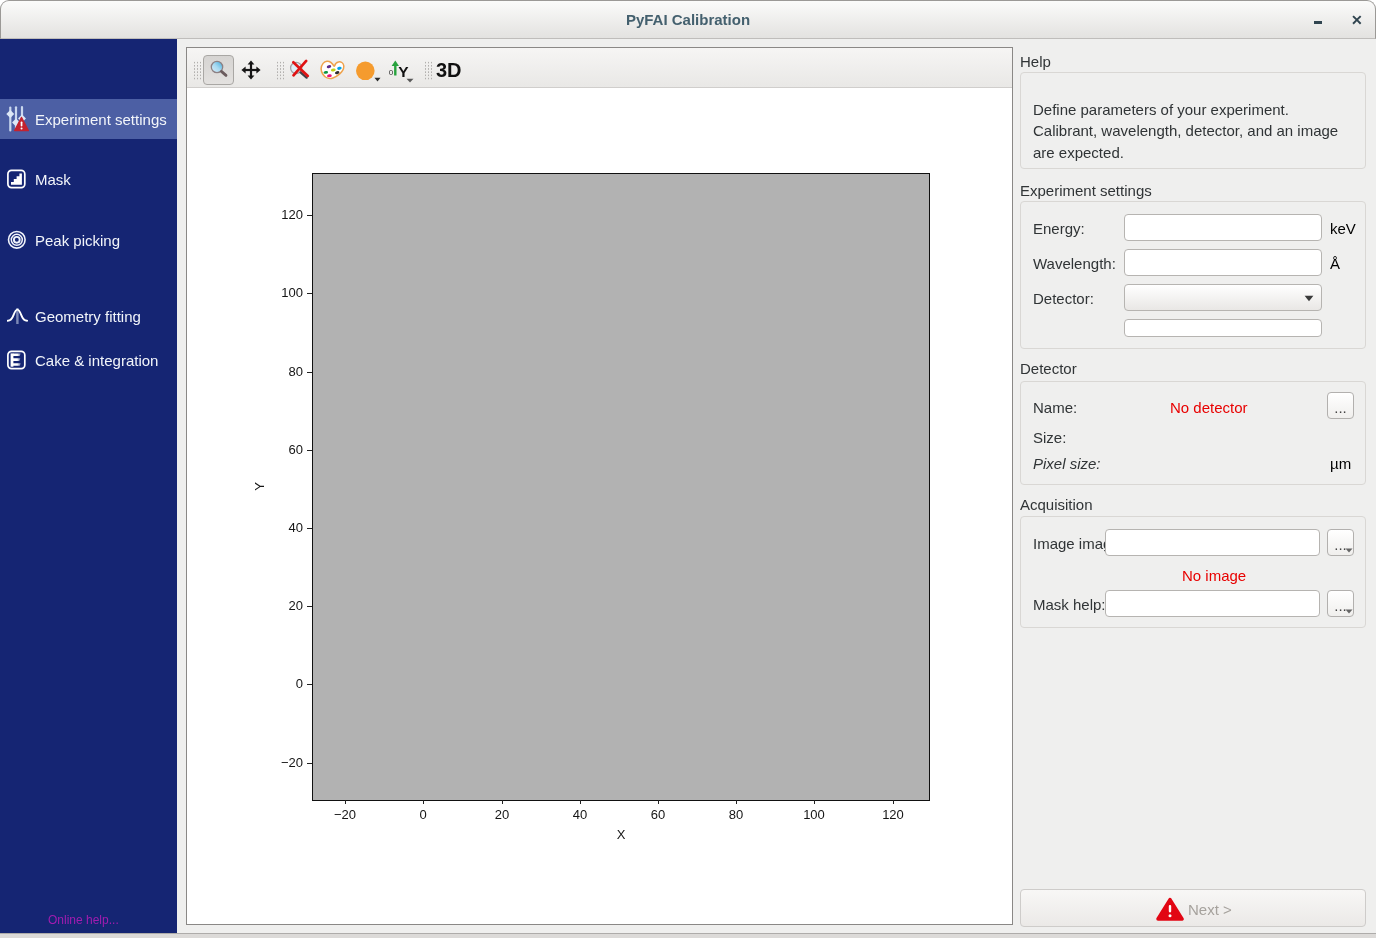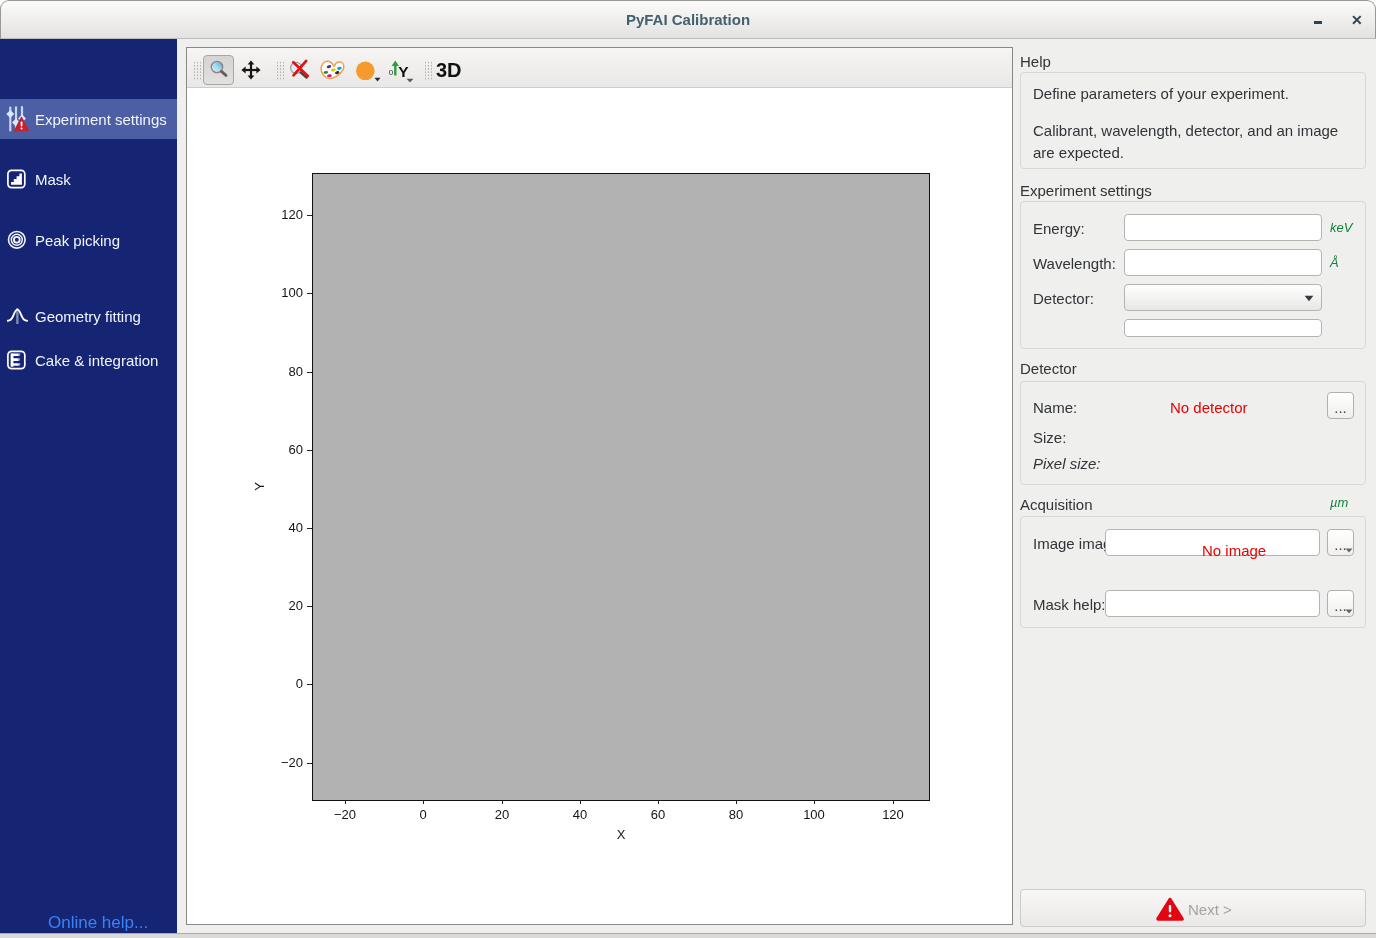--- a/index.html
+++ b/index.html
@@ -18,21 +18,21 @@
   #content{left:0;top:39px;width:1376px;height:894px;background:#efefee;}
   #bottomstrip{left:0;top:933px;width:1376px;height:5px;background:#dcdad8;border-top:1px solid #aeacaa;box-sizing:border-box;}
   
   #sidebar{left:0;top:39px;width:177px;height:894px;background:#152573;}
   .navrow{position:absolute;left:0;width:177px;height:40px;}
   .navrow.sel{background:#4c5fa4;}
   .navtext{position:absolute;left:35px;top:50%;transform:translateY(-50%);
     font-size:15px;color:#f2f5fa;white-space:nowrap;}
   .navico{position:absolute;left:7px;top:50%;transform:translateY(-50%);line-height:0;}
   #ico-exp{left:6px;}
-  #onlinehelp{left:48px;top:913px;font-size:17px;color:#3b82f6;}
+  #onlinehelp{left:48px;top:913px;font-size:12px;color:#a21caf;}
   
   #frame{left:186px;top:47px;width:827px;height:878px;background:#ffffff;
     border:1px solid #8a8886;box-sizing:border-box;}
   #toolbar{left:187px;top:48px;width:825px;height:40px;
     background:linear-gradient(#f6f5f4,#e9e8e6);border-bottom:1px solid #d0cecc;box-sizing:border-box;}
   .grip{position:absolute;top:61px;width:8px;height:19px;
     background-image:radial-gradient(circle,#b2b0ae 0.8px,rgba(0,0,0,0) 1px);
     background-size:3px 3.2px;}
   #zoombtn{left:203px;top:55px;width:31px;height:30px;border:1px solid #a9a7a4;border-radius:4px;
     background:linear-gradient(#d6d4d2,#e3e1df);box-sizing:border-box;}
@@ -47,21 +47,21 @@
   #xaxname{left:591px;top:827px;width:60px;text-align:center;font-size:13px;color:#151515;}
   #yaxname{left:229px;top:479px;width:60px;text-align:center;font-size:13px;color:#151515;
     transform:rotate(-90deg);}
   
   .seclab{position:absolute;left:1020px;font-size:15px;color:#303436;}
   .gbox{position:absolute;left:1020px;width:346px;border:1px solid #d9d7d4;border-radius:4px;box-sizing:border-box;}
   .flab{position:absolute;font-size:15px;color:#303436;left:1033px;}
   .inp{position:absolute;left:1124px;width:198px;background:#ffffff;
     border:1px solid #b6b4b1;border-radius:4px;box-sizing:border-box;}
   .red{position:absolute;font-size:15px;color:#e80000;}
-  .unit{position:absolute;left:1330px;font-size:13px;color:#15803d;font-style:italic;}
+  .unit{position:absolute;left:1330px;font-size:15px;color:#000000;}
   .dotbtn{position:absolute;left:1327px;width:27px;height:27px;box-sizing:border-box;
     border:1px solid #b2b0ae;border-radius:4px;background:linear-gradient(#ffffff,#f0efed);
     font-size:15px;color:#444;text-align:center;line-height:30px;}
   #combo{position:absolute;left:1124px;top:284px;width:198px;height:27px;box-sizing:border-box;
     border:1px solid #b6b4b1;border-radius:4px;background:linear-gradient(#ffffff,#e9e7e5);}
   #nextbtn{left:1020px;top:889px;width:346px;height:38px;box-sizing:border-box;
     border:1px solid #ceccca;border-radius:4px;background:linear-gradient(#f8f7f6,#ebe9e7);}
   #nexttxt{left:1188px;top:901px;font-size:15px;color:#a6a29d;}
 </style>
 </head>
@@ -222,21 +222,21 @@
 <div class="xlab" style="left:628px;">60</div>
 <div class="xtick" style="left:736px;"></div>
 <div class="xlab" style="left:706px;">80</div>
 <div class="xtick" style="left:814px;"></div>
 <div class="xlab" style="left:784px;">100</div>
 <div class="xtick" style="left:893px;"></div>
 <div class="xlab" style="left:863px;">120</div>
 
 <div class="seclab" style="top:53px;">Help</div>
 <div class="gbox" style="top:72px;height:97px;"></div>
-<div class="flab" style="top:85px;text-align:right;">Define parameters of your experiment.</div>
+<div class="flab" style="top:101px;text-align:right;">Define parameters of your experiment.</div>
 <div class="flab" style="top:122px;">Calibrant, wavelength, detector, and an image</div>
 <div class="flab" style="top:144px;">are expected.</div>
 
 <div class="seclab" style="top:182px;">Experiment settings</div>
 <div class="gbox" style="top:201px;height:148px;"></div>
 <div class="flab" style="top:220px;">Energy:</div>
 <div class="inp" style="top:214px;height:27px;"></div>
 <div class="unit" style="top:220px;">keV</div>
 <div class="flab" style="top:255px;">Wavelength:</div>
 <div class="inp" style="top:249px;height:27px;"></div>
@@ -245,28 +245,28 @@
 <div id="combo"></div>
 <div class="inp" style="top:319px;height:18px;"></div>
 
 <div class="seclab" style="top:360px;">Detector</div>
 <div class="gbox" style="top:381px;height:104px;"></div>
 <div class="flab" style="top:399px;">Name:</div>
 <div class="red" style="left:1170px;top:399px;">No detector</div>
 <div class="dotbtn" style="top:392px;">...</div>
 <div class="flab" style="top:429px;">Size:</div>
 <div class="flab" style="top:455px;font-style:italic;">Pixel size:</div>
-<div class="unit" style="top:455px;margin-top:40px;">µm</div>
+<div class="unit" style="top:455px;">µm</div>
 
 <div class="seclab" style="top:496px;">Acquisition</div>
 <div class="gbox" style="top:516px;height:112px;"></div>
 <div class="flab" style="top:535px;">Image image:</div>
 <div class="inp" style="left:1105px;top:529px;width:215px;height:27px;"></div>
 <div class="dotbtn" style="top:529px;">...</div>
-<div class="red" style="left:1182px;top:542px;margin-left:20px;">No image</div>
+<div class="red" style="left:1182px;top:567px;">No image</div>
 <div class="flab" style="top:596px;">Mask help:</div>
 <div class="inp" style="left:1105px;top:590px;width:215px;height:27px;"></div>
 <div class="dotbtn" style="top:590px;">...</div>
 
 <div class="abs" id="nextbtn"></div>
 <svg class="abs" style="left:1304px;top:295px;" width="10" height="7" viewBox="0 0 10 7">
     <polygon points="0.6,0.8 9.4,0.8 5,6.2" fill="#3a3a3a"></polygon>
   </svg>
 <svg class="abs" style="left:1345px;top:548px;" width="8" height="5" viewBox="0 0 8 5">
     <polygon points="0.5,0.5 7.5,0.5 4,4.4" fill="#666"></polygon>

